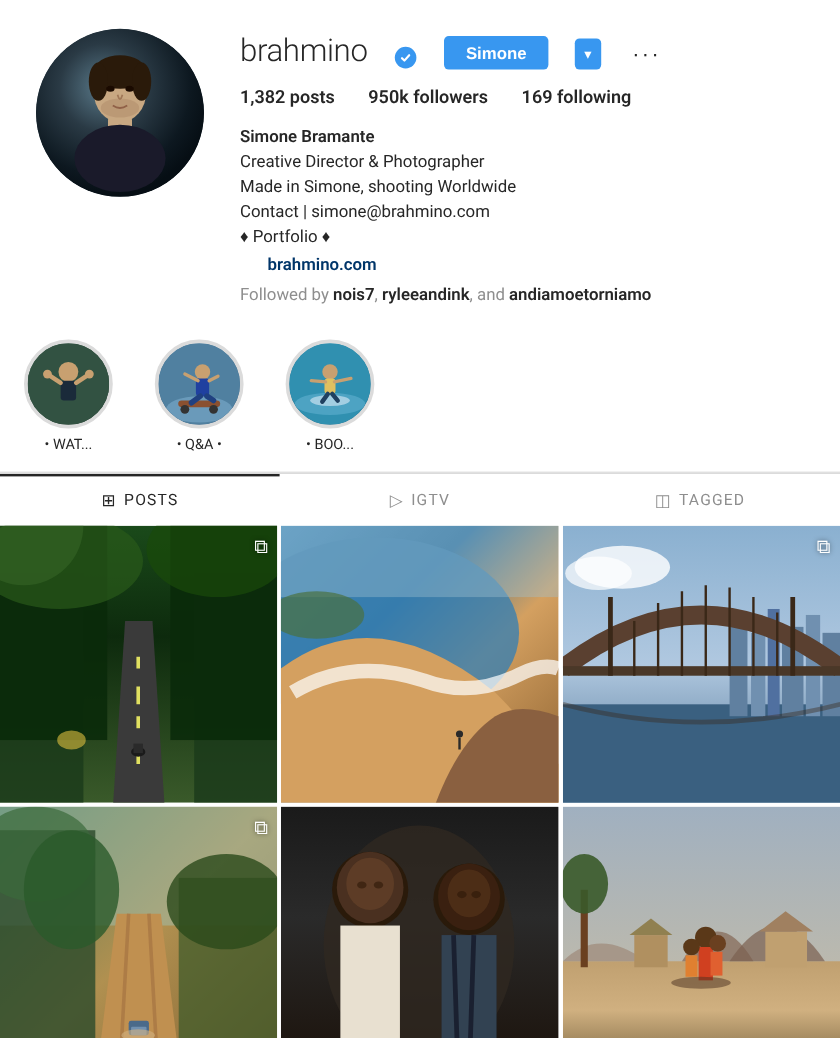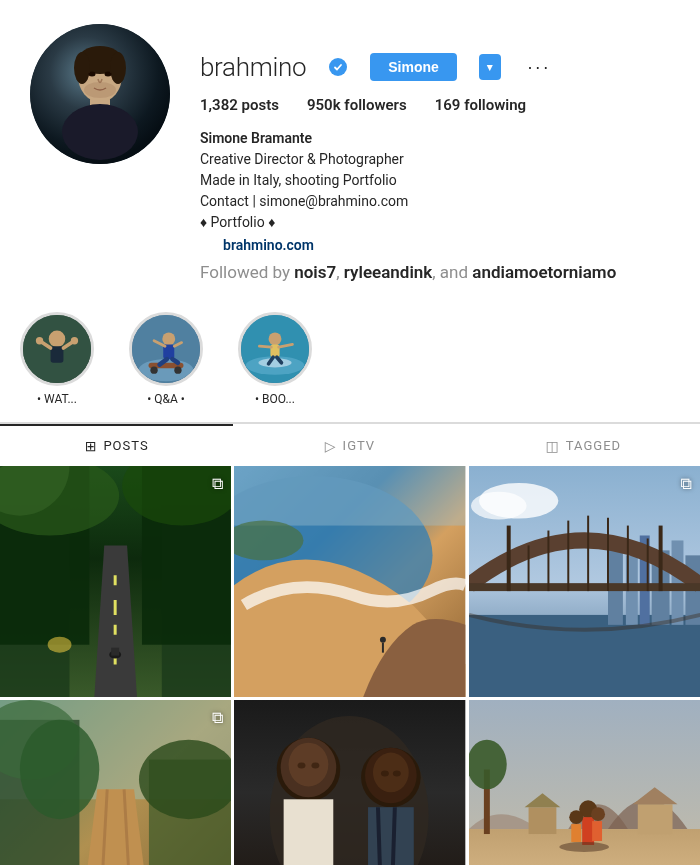--- a/index.html
+++ b/index.html
@@ -43,25 +43,24 @@
       height: 100%;
     }
 
     .profile-info {
       flex: 1;
       padding-top: 4px;
     }
 
     .profile-top-row {
       display: flex;
-      align-items: center;
+      align-items: flex-end;
       gap: 22px;
       margin-bottom: 14px;
       flex-wrap: wrap;
-      margin-top: 24px;
     }
 
     .username {
       font-size: 26px;
       font-weight: 300;
       color: #262626;
       letter-spacing: -0.3px;
     }
 
     .verified-icon {
@@ -136,21 +135,21 @@
       font-size: 14px;
       color: #003569;
       font-weight: 600;
       text-decoration: none;
       display: block;
       margin-top: 2px;
       margin-left: 23px;
     }
 
     .followed-by {
-      font-size: 17px;
+      font-size: 14px;
       color: #8e8e8e;
       margin-top: 4px;
     }
 
     .followed-by a {
       color: #262626;
       font-weight: 600;
       text-decoration: none;
     }
 
@@ -325,21 +324,21 @@
       </div>
       <div class="stat-item">
         <span>169</span>
         <span>following</span>
       </div>
     </div>
 
     <div class="bio-section">
       <div class="full-name">Simone Bramante</div>
       <span class="bio-line">Creative Director &amp; Photographer</span>
-      <span class="bio-line">Made in Italy, shooting Portfolio</span>
+      <span class="bio-line">Made in Simone, shooting Worldwide</span>
       <span class="bio-line">Contact | simone@brahmino.com</span>
       <span class="bio-line">♦ Portfolio ♦</span>
       <a class="bio-link" href="#">brahmino.com</a>
       <div class="followed-by">
         <span>Followed by </span><a href="#">nois7</a>, <a href="#">ryleeandink</a>, and <a href="#">andiamoetorniamo</a>
       </div>
     </div>
   </div>
 </div>
 

